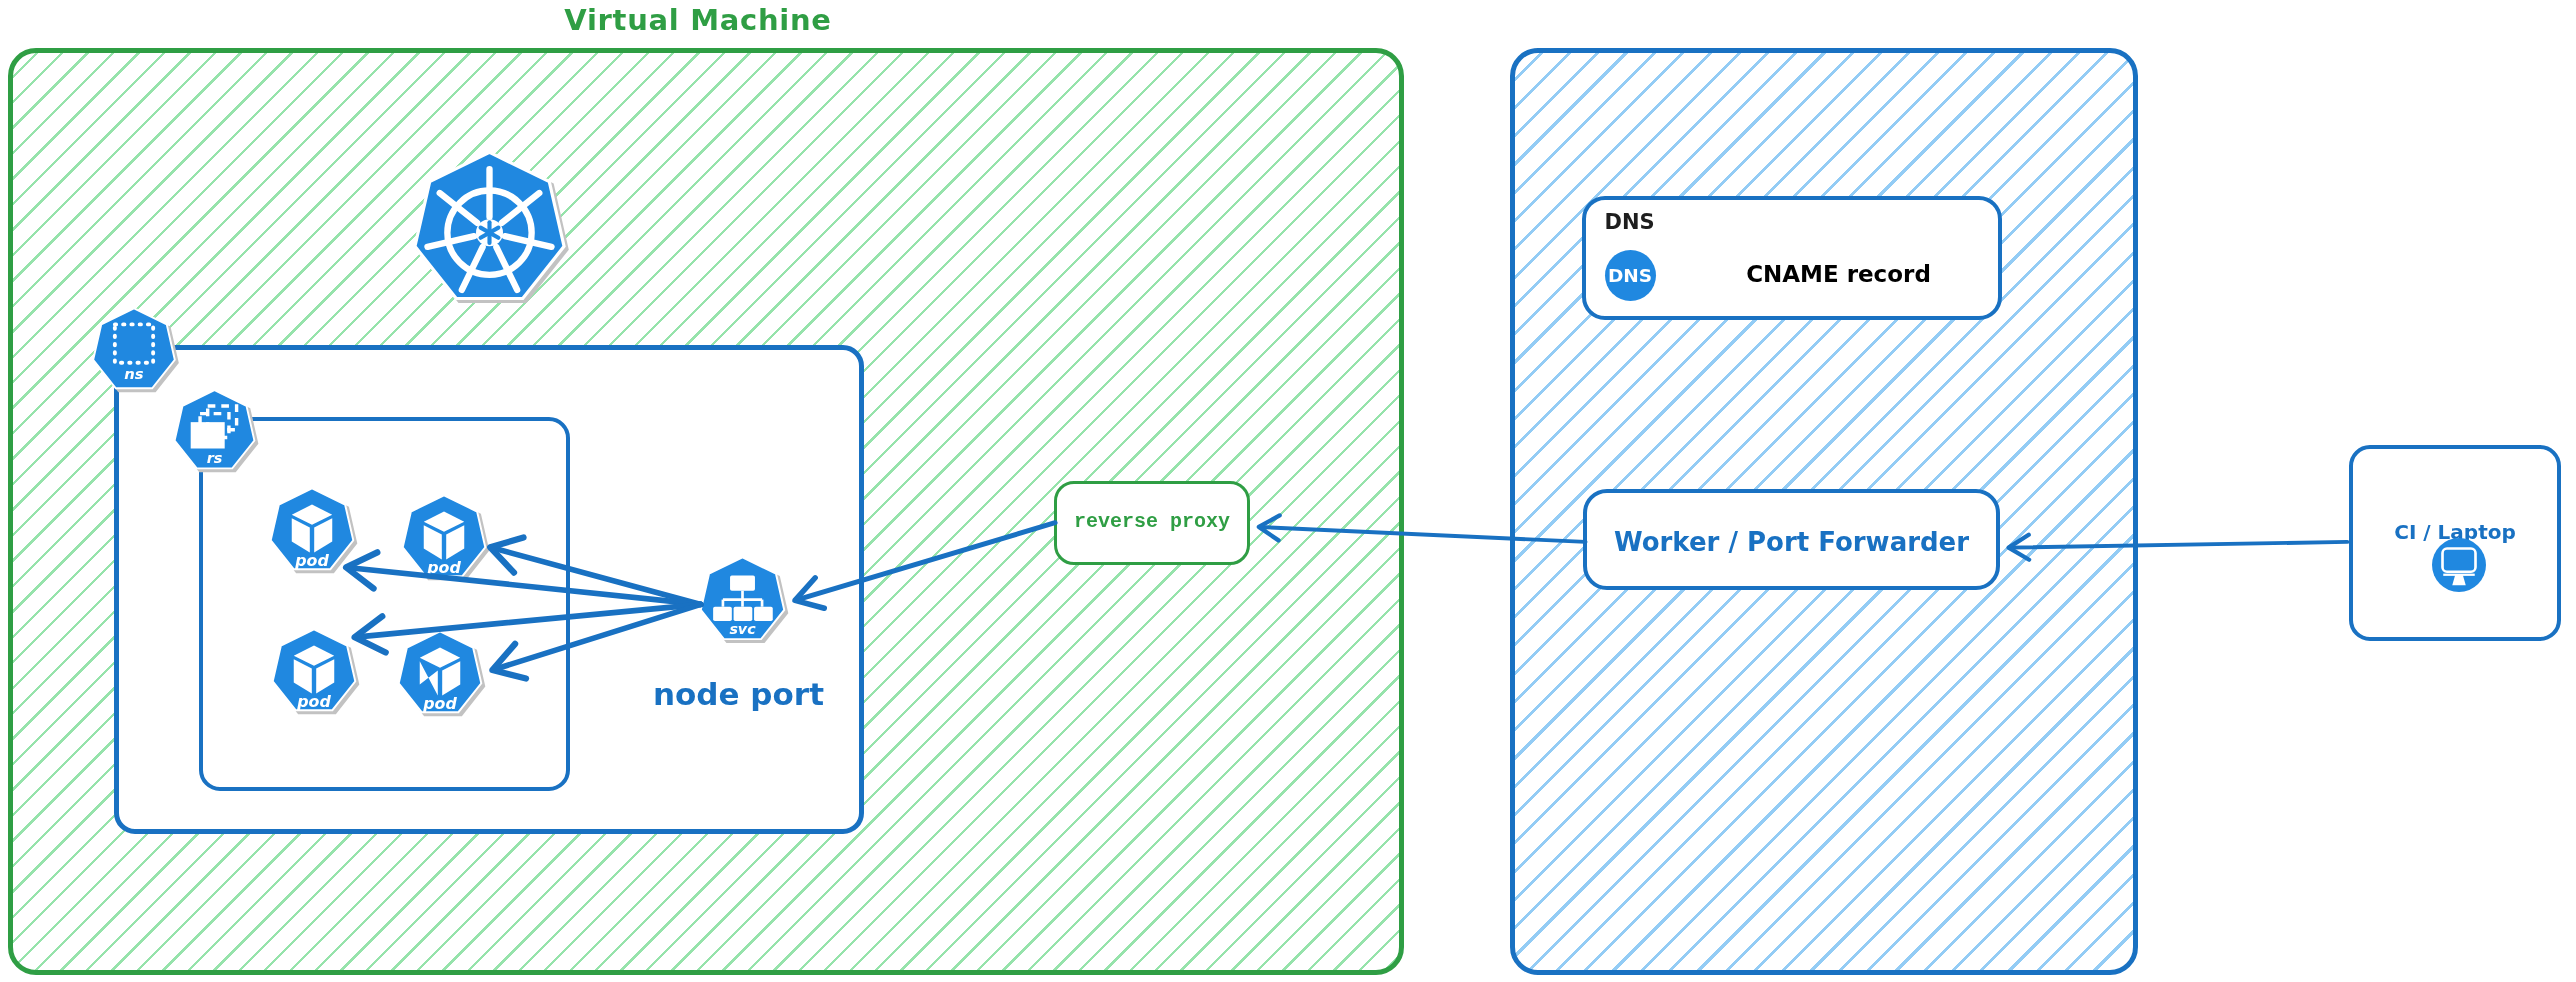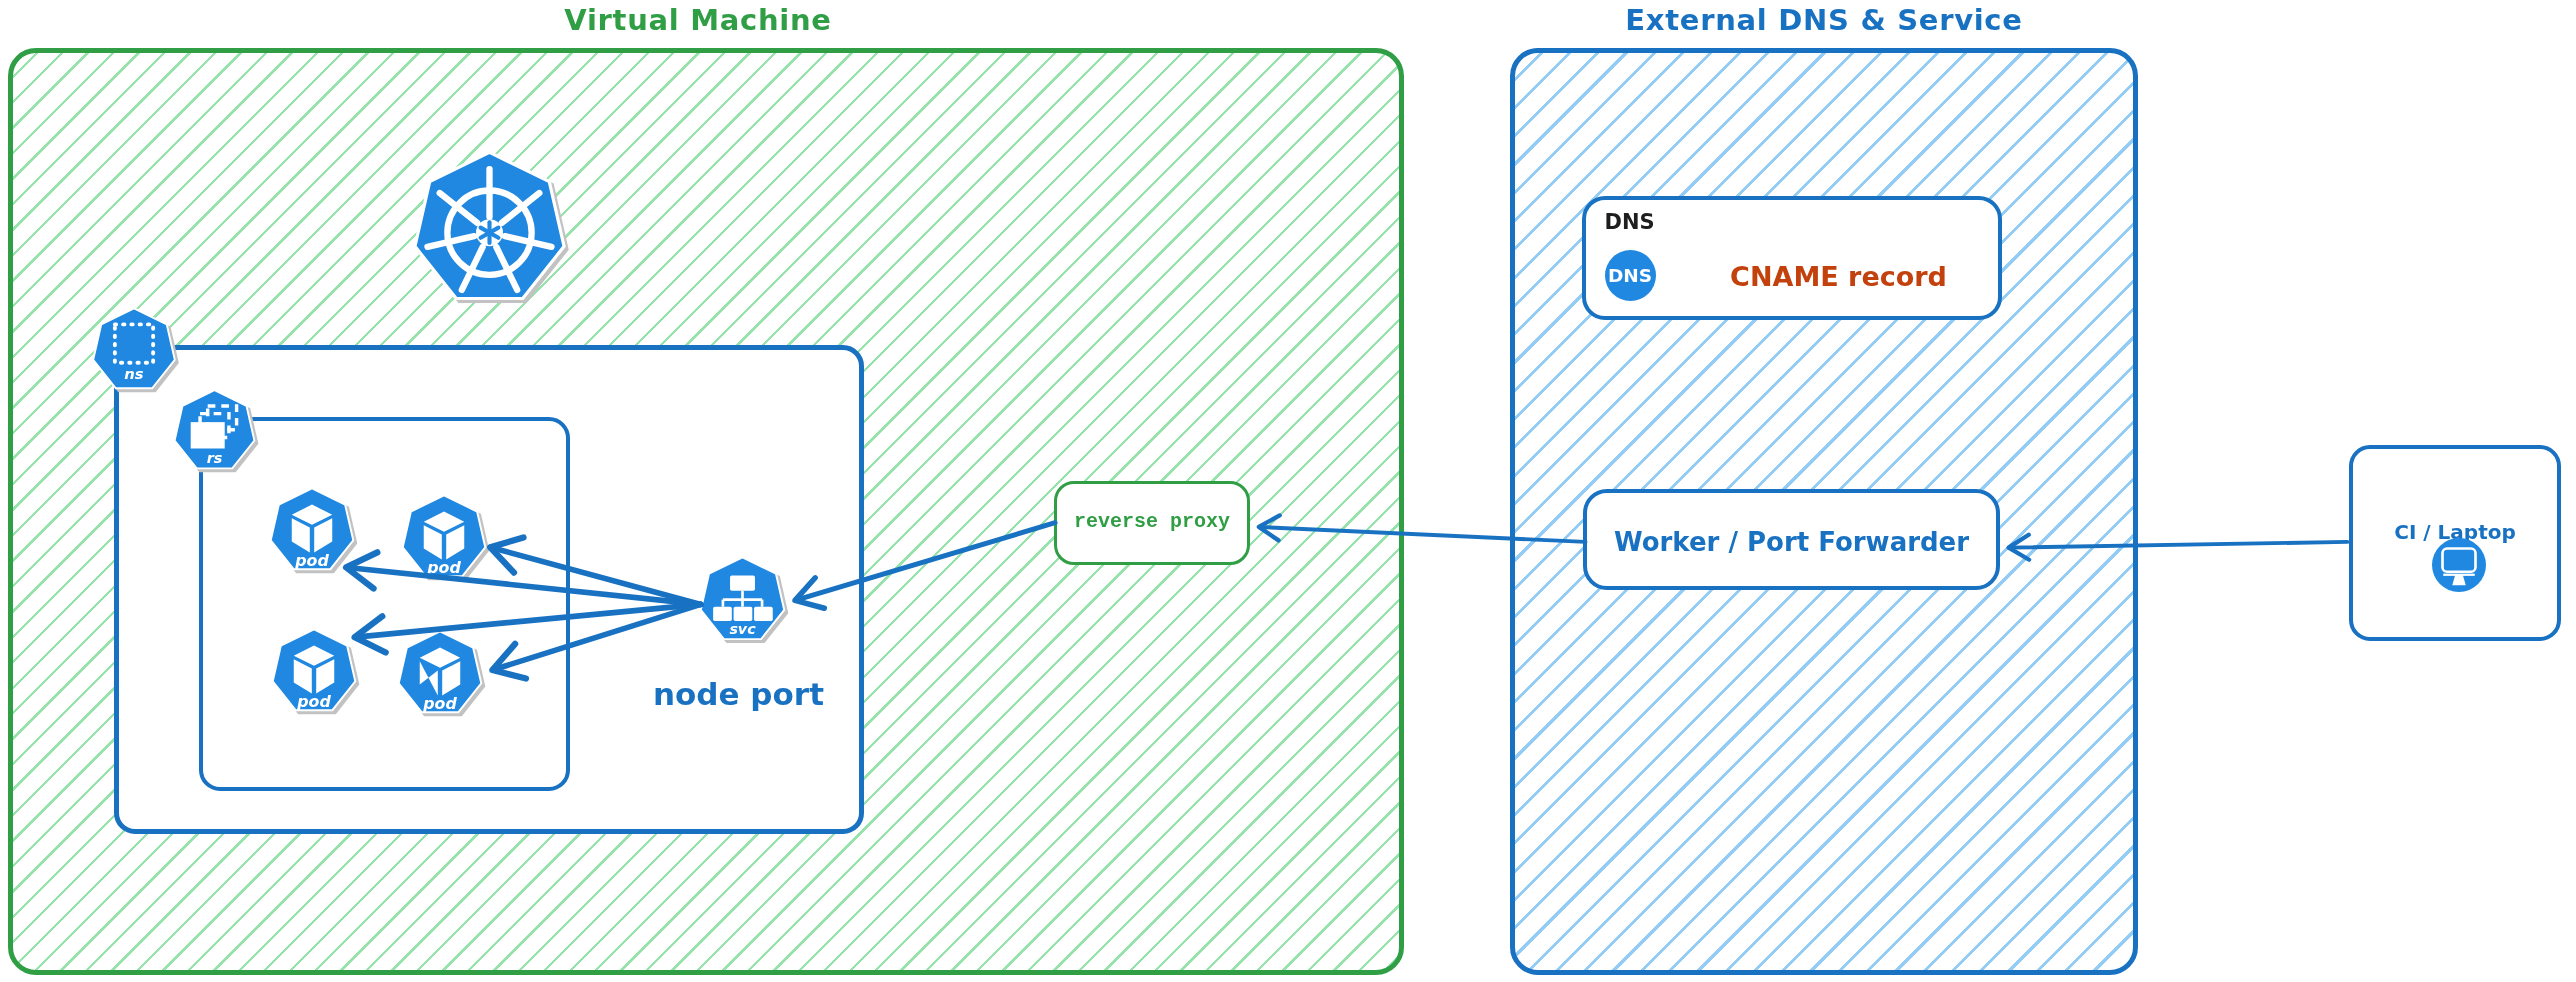--- a/index.html
+++ b/index.html
@@ -44,21 +44,20 @@
   .z10{z-index:10;} .z5{z-index:5;} .z30{z-index:30;margin-top:20px;}
 </style>
 </head>
 <body>
 
 <div id="canvas">
 
   <div class="group-title green z5" style="left:0;top:2.8px;width:1396px;">Virtual Machine</div>
   <div class="group green" style="left:7.8px;top:48px;width:1396px;height:927px;"></div>
 
-  <div class="group-title blue z5" style="left:1510px;top:2.8px;width:628px;">External DNS &amp; Service</div>
   <div class="group blue" style="left:1510px;top:48px;width:628px;height:927px;"></div>
 
   <div class="wbox blue z10" style="left:114px;top:345px;width:750px;height:489px;"></div>
 
   <div class="wbox blue-thin z10" style="left:199px;top:417px;width:371px;height:374px;"></div>
 
   <div class="icon shadowed" style="left:410px;top:148px;">
     <svg width="159" height="163" viewBox="0 0 100 100">
       <polygon points="50,1.5 87.6,19.9 96.9,60.6 70.9,93.4 29.1,93.4 3.1,60.6 12.4,19.9" fill="#2088e0" stroke="#ffffff" stroke-width="2"></polygon>
       <circle cx="50" cy="52" r="26.5" fill="none" stroke="#ffffff" stroke-width="4"></circle>
@@ -169,22 +168,22 @@
 
   <div class="wbox green z10" style="left:1054px;top:481px;width:196px;height:84px;border-radius:20px;">
     <div class="wbox-label" style="top:26px;font-size:20px;color:#2f9e44;font-family:Liberation Mono, monospace;">reverse proxy</div>
   </div>
 
   <div class="wbox blue-thin z10" style="left:1582px;top:196px;width:420px;height:124px;border-radius:23px;">
     <div style="position:absolute;left:18.5px;top:10px;font-size:21px;font-weight:600;color:#1e1e1e;">DNS</div>
     <div class="dns-circle" style="left:18.5px;top:50px;">
       <span>DNS</span>
     </div>
-    <div style="position:absolute;left:107px;right:14px;top:61px;text-align:center;font-size:27px;
-         font-weight:600;color:#c2410c;white-space:nowrap;">CNAME record</div>
+    <div style="position:absolute;left:107px;right:14px;top:61px;text-align:center;font-size:23px;
+         font-weight:600;color:#000000;white-space:nowrap;">CNAME record</div>
   </div>
 
   <div class="wbox blue-thin z10" style="left:1583px;top:489px;width:417px;height:101px;border-radius:24px;">
     <div class="wbox-label" style="top:34px;font-size:26px;color:#1971c2;">Worker / Port Forwarder</div>
   </div>
 
   <div class="wbox blue-thin z10" style="left:2349px;top:445px;width:212px;height:196px;border-radius:21px;">
     <div class="wbox-label" style="top:71px;font-size:20px;color:#1971c2;">CI / Laptop</div>
     <div class="ci-circle" style="left:79px;top:89px;">
       <svg width="54" height="54" viewBox="0 0 72 72">

